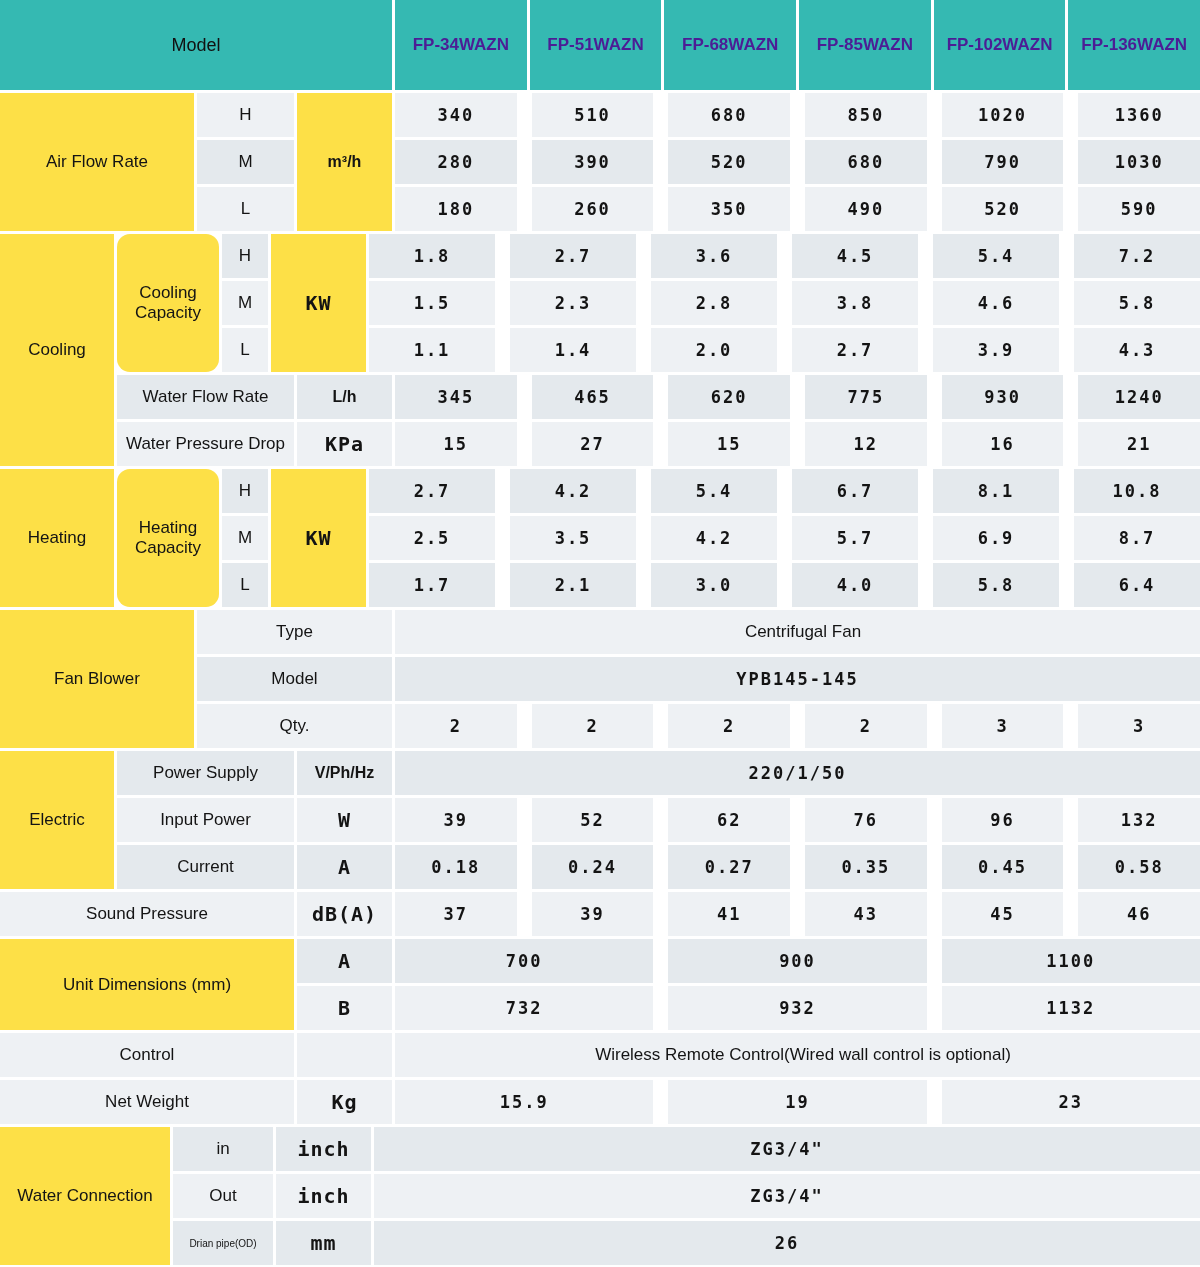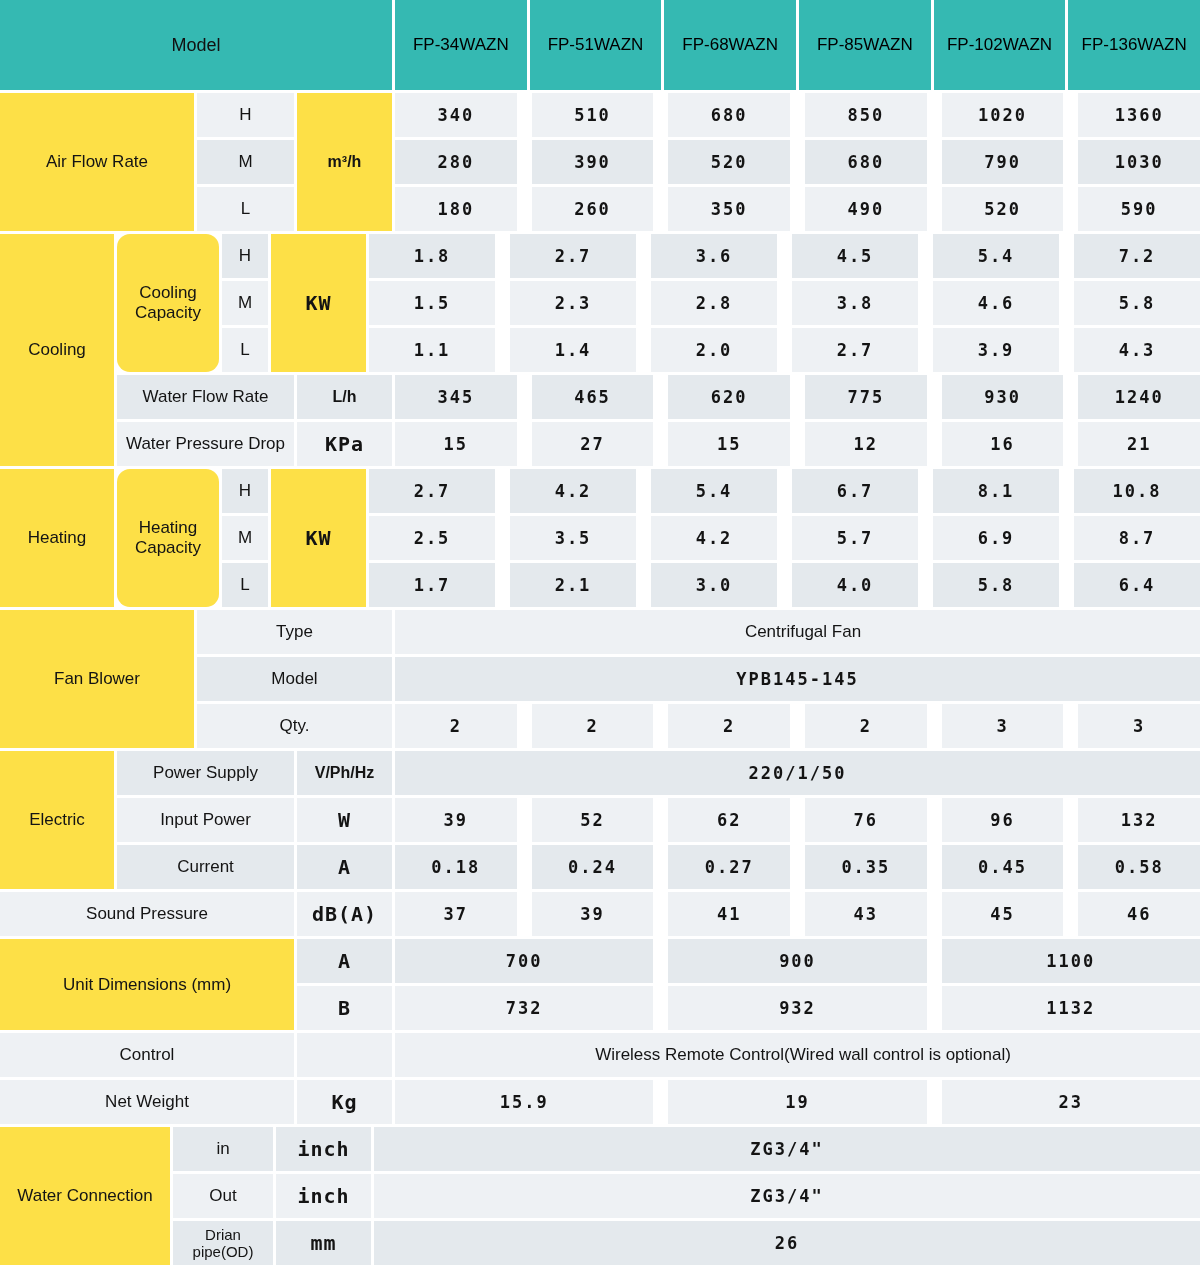--- a/index.html
+++ b/index.html
@@ -21,28 +21,28 @@
   .w46{ width:46px; } .w95{ width:95px; } .w97{ width:97px; } .w114{ width:114px; }
   .w121{ width:100px; } .w128{ width:102px;border-radius:13px; } .w170{ width:170px; } .w177{ width:177px; }
   .w194{ width:194px; } .w195{ width:195px; } .w294{ width:294px; } .w392{ width:392px; }
   
   .bgL{ background:#eef1f4; }        
   .bgD{ background:#e4e9ed; }        
   .bgS{ background:#fde047; }        
   .teal{ background:var(--teal); }
   
   .lab{ font-size:17px; font-weight:400; }
-  .sm{ font-size:15px; }
+  .sm{ font-size:10px; }
   .num{ font-family:"DejaVu Sans Mono","Liberation Mono",monospace; font-weight:700; font-size:17px; letter-spacing:2px; }
   .unitm{ font-family:"DejaVu Sans Mono","Liberation Mono",monospace; font-weight:700; font-size:20px; letter-spacing:1px; }
   .units{ font-weight:700; font-size:16px; }
   .plain{ font-size:17px; font-weight:400;padding-left:11px; }
   .thead{ height:90px; }
   .model-lab{ font-size:18px; color:#111; }
-  .th{ flex:1; color:#000000; font-weight:400; font-size:17px; }
+  .th{ flex:1; color:#4c1d95; font-weight:700; font-size:17px; }
 </style>
 </head>
 <body>
 
 <div class="tbl">
 
   <div class="r thead">
     <div class="c teal w392 model-lab">Model</div>
     <div class="r" style="flex:1">
 

